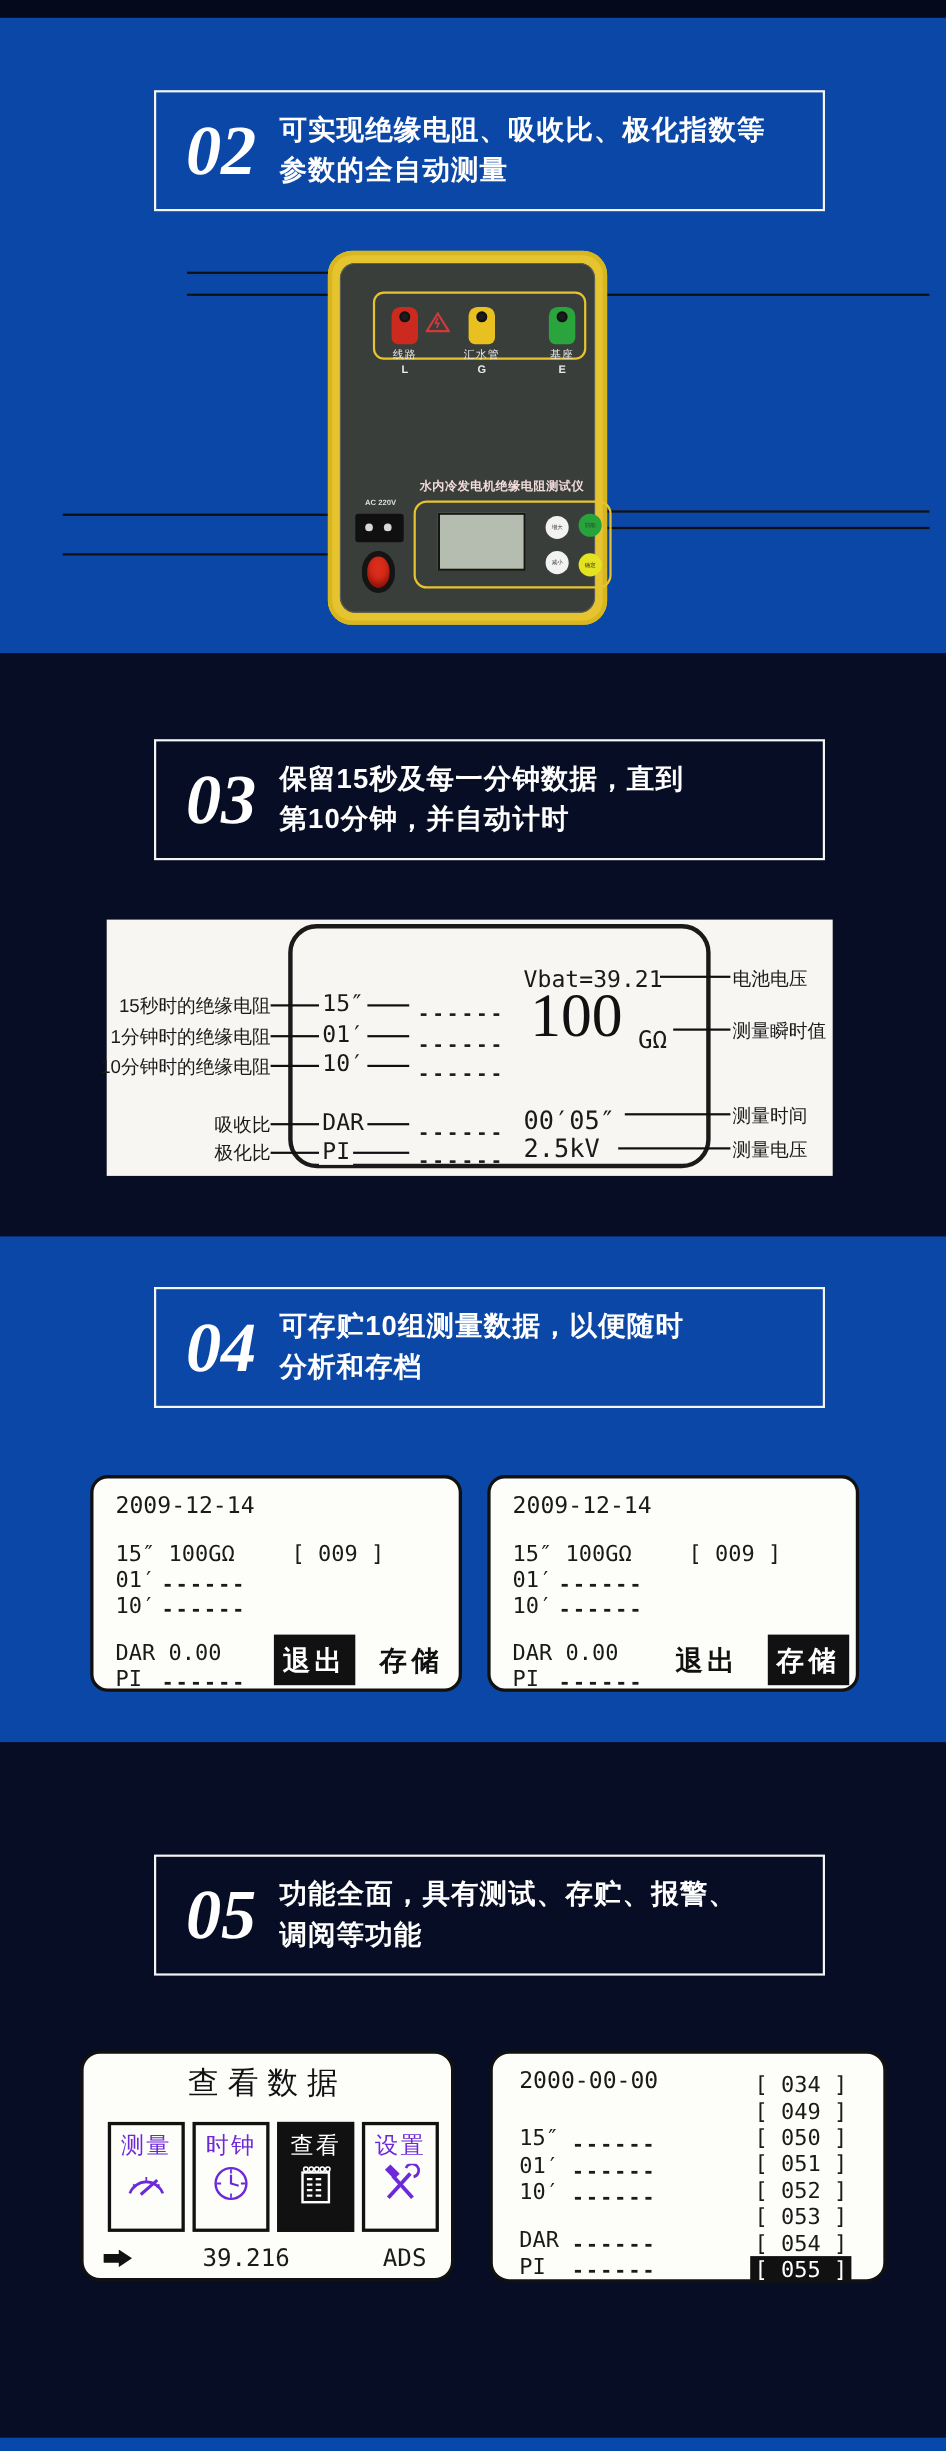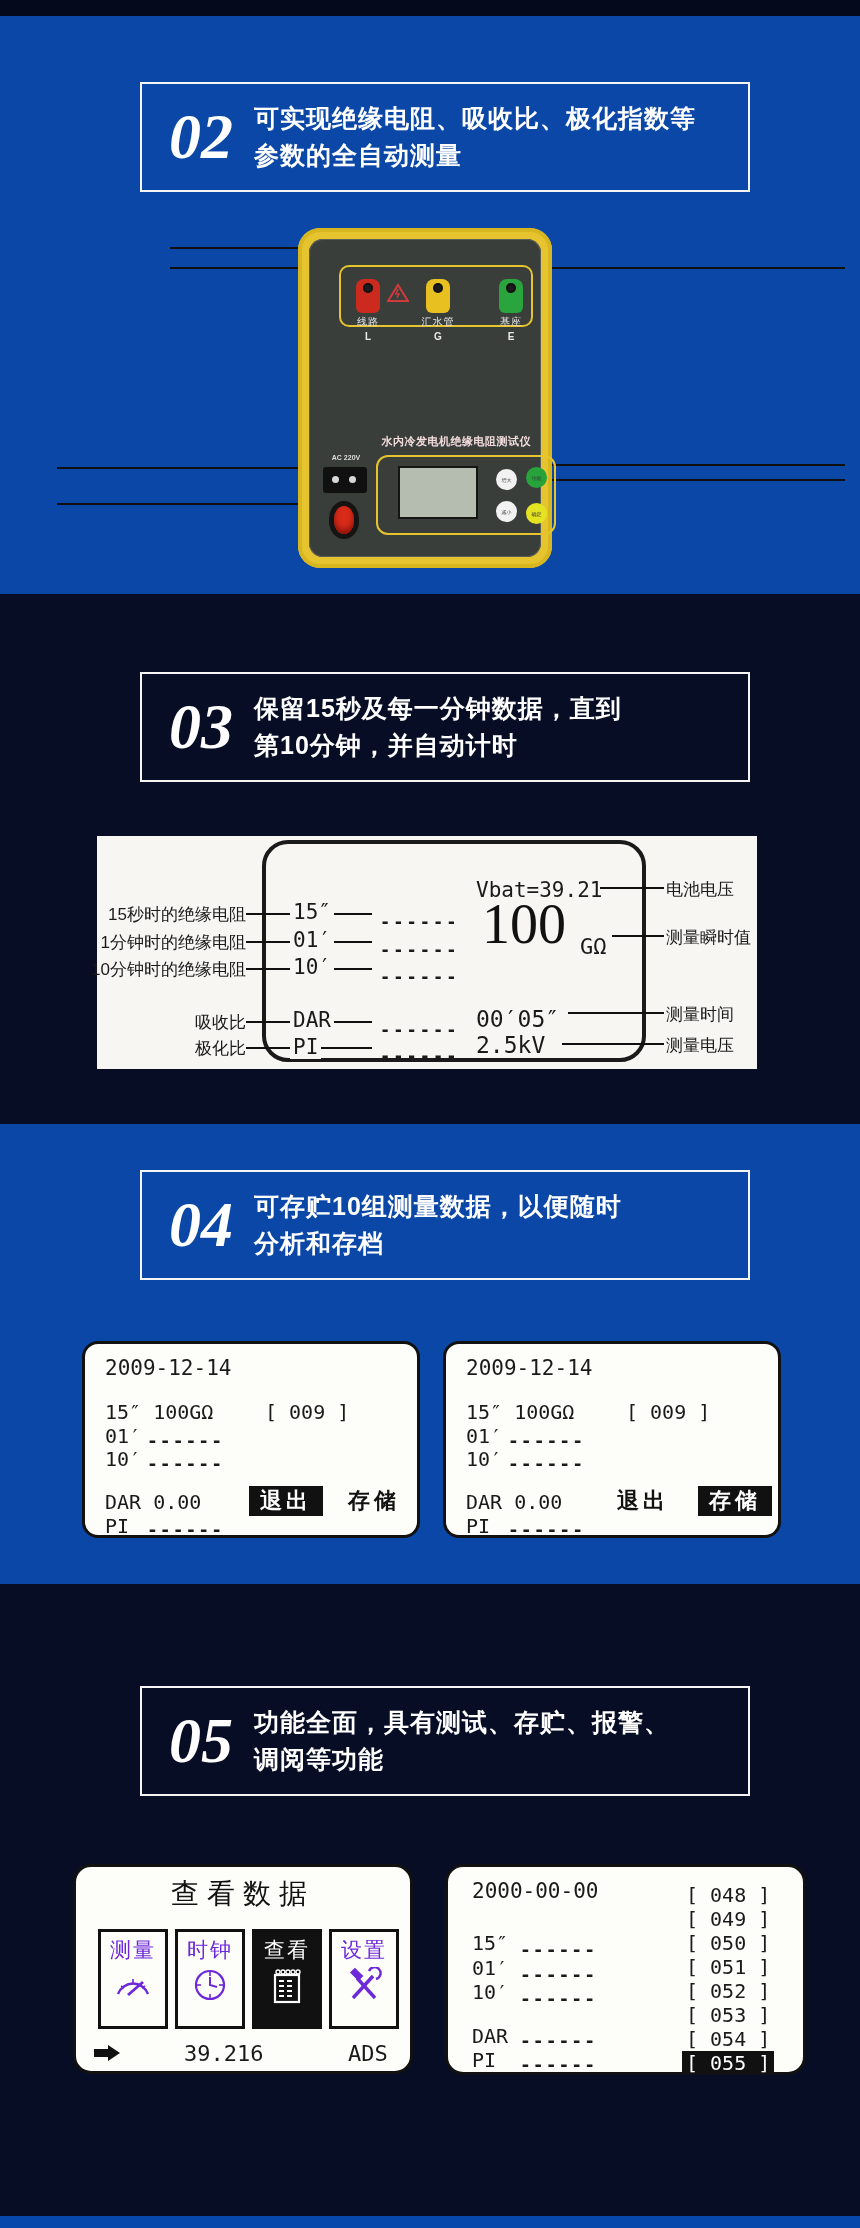--- a/index.html
+++ b/index.html
@@ -68,22 +68,22 @@
   .dashes { position:absolute; font-size:17px; letter-spacing:3px; font-weight:bold; }
   .vbat { position:absolute; left:476px; top:862px; font-size:21px; }
   .bigval { position:absolute; left:482px; top:880px; font-size:56px;
     font-family:"Liberation Serif","DejaVu Serif",serif; color:#111; line-height:1; }
   .bigunit { position:absolute; left:580px; top:918px; font-size:22px; }
 
   
   .mscreen { position:absolute; width:338px; height:197px; background:#fdfdfa;
     border:3px solid #111; border-radius:16px; }
   .mscreen .t { position:absolute; white-space:nowrap; }
-  .skey { position:absolute; background:#111; color:#fff; font-size:22px; font-weight:bold;
-    width:74px; height:30px; display:flex; align-items:center; justify-content:center;
+  .skey { position:absolute; background:#111; color:#fff; font-size:25px; font-weight:bold;
+    width:74px; height:46px; display:flex; align-items:center; justify-content:center;
     letter-spacing:4px; }
   .skey.plain { background:transparent; color:#111; }
 
   
   .menu-screen { position:absolute; left:73px; top:1848px; width:340px; height:210px;
     background:#fdfdfa; border:3px solid #111; border-radius:18px; }
   .menu-title { position:absolute; top:8px; width:100%; text-align:center; color:#111;
     font-size:28px; letter-spacing:8px; font-family:"Liberation Serif","DejaVu Serif",serif; }
   .menu-box { position:absolute; top:62px; width:70px; height:100px; border:3px solid #111;
     color:#6d28d9; text-align:center; }
@@ -326,21 +326,21 @@
     <div class="t mono" style="position:absolute;left:24px;top:64px;font-size:20px">15″</div>
     <div class="t mono" style="position:absolute;left:72px;top:72px;font-size:18px;letter-spacing:2px;font-weight:bold">------</div>
     <div class="t mono" style="position:absolute;left:24px;top:89px;font-size:20px">01′</div>
     <div class="t mono" style="position:absolute;left:72px;top:97px;font-size:18px;letter-spacing:2px;font-weight:bold">------</div>
     <div class="t mono" style="position:absolute;left:24px;top:113px;font-size:20px">10′</div>
     <div class="t mono" style="position:absolute;left:72px;top:121px;font-size:18px;letter-spacing:2px;font-weight:bold">------</div>
     <div class="t mono" style="position:absolute;left:24px;top:157px;font-size:20px">DAR</div>
     <div class="t mono" style="position:absolute;left:72px;top:163px;font-size:18px;letter-spacing:2px;font-weight:bold">------</div>
     <div class="t mono" style="position:absolute;left:24px;top:181px;font-size:20px">PI</div>
     <div class="t mono" style="position:absolute;left:72px;top:187px;font-size:18px;letter-spacing:2px;font-weight:bold">------</div>
-    <div class="slot mono" style="top:16px">[ 048 ]</div>
+    <div class="slot mono" style="top:16px">[ 034 ]</div>
     <div class="slot mono" style="top:40px">[ 049 ]</div>
     <div class="slot mono" style="top:64px">[ 050 ]</div>
     <div class="slot mono" style="top:88px">[ 051 ]</div>
     <div class="slot mono" style="top:112px">[ 052 ]</div>
     <div class="slot mono" style="top:136px">[ 053 ]</div>
     <div class="slot mono" style="top:160px">[ 054 ]</div>
     <div class="slot mono inv" style="top:184px">[ 055 ]</div>
   </div>
 
 </div>

